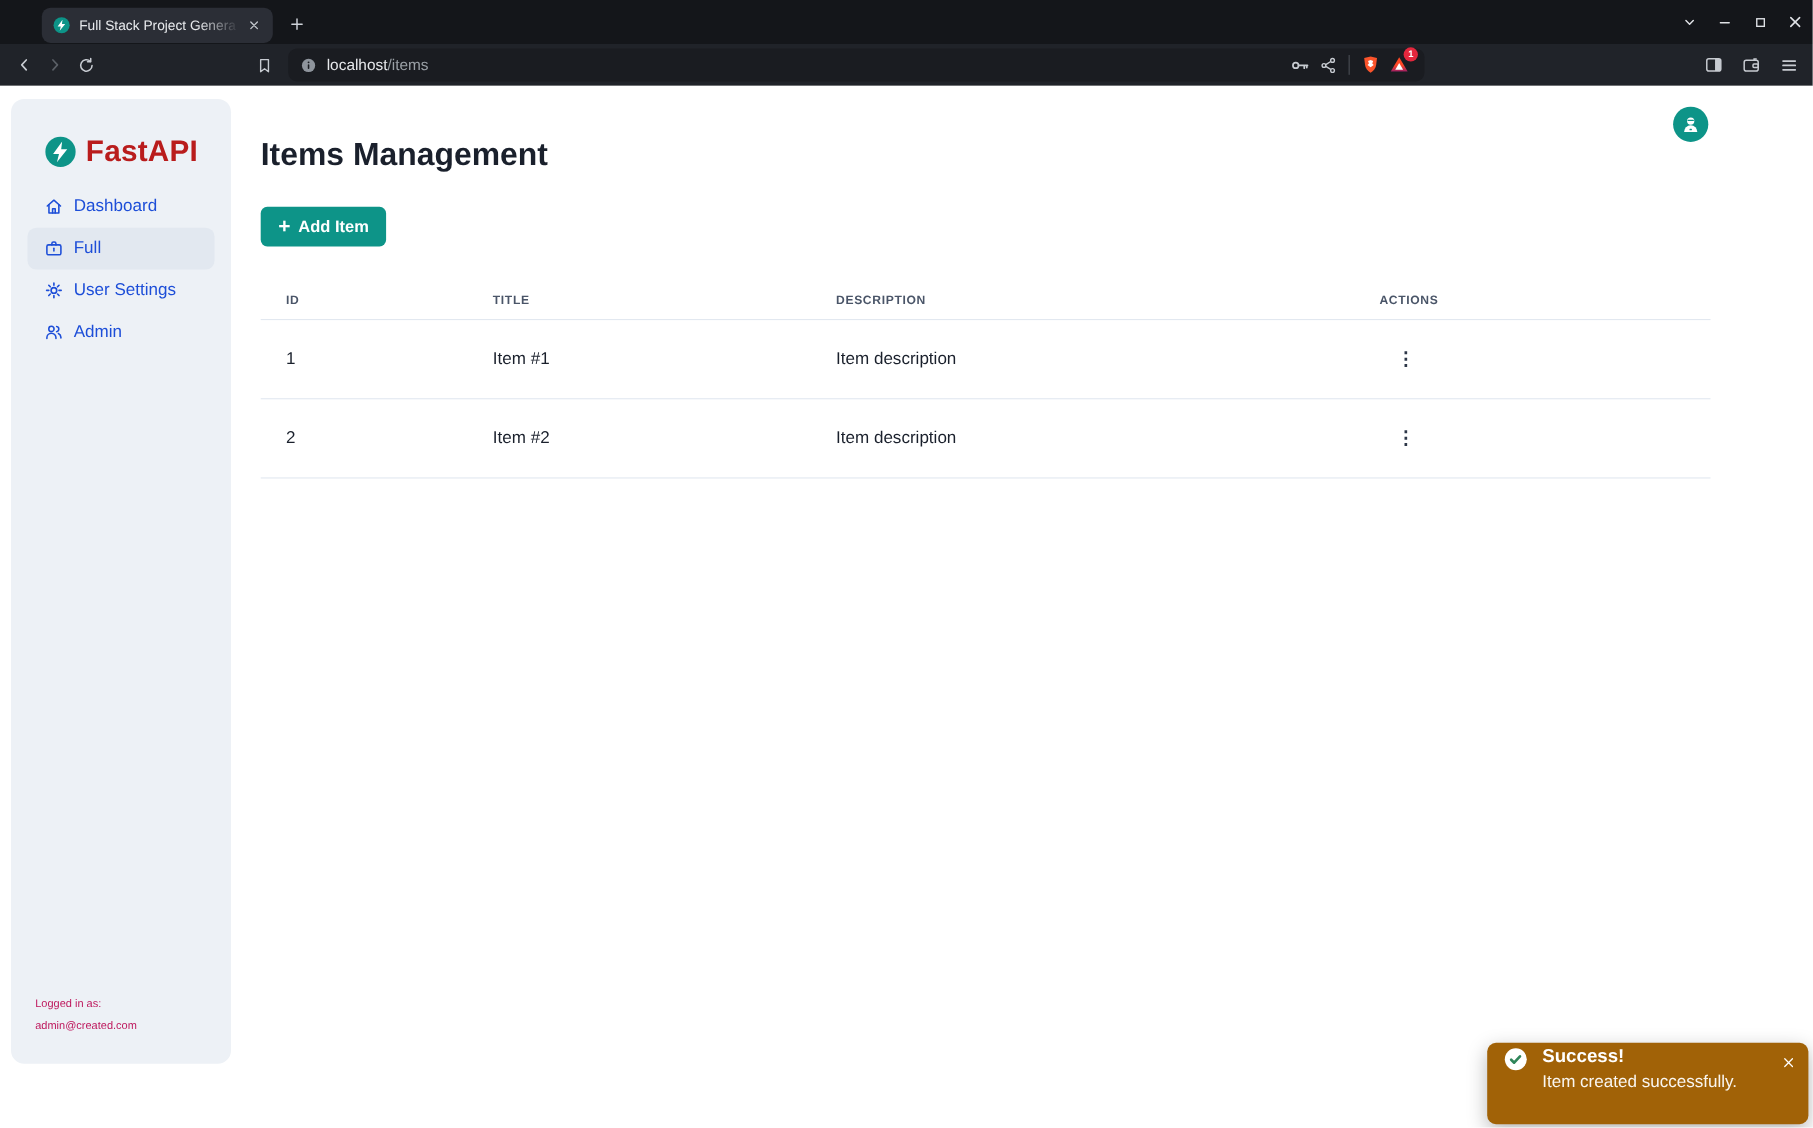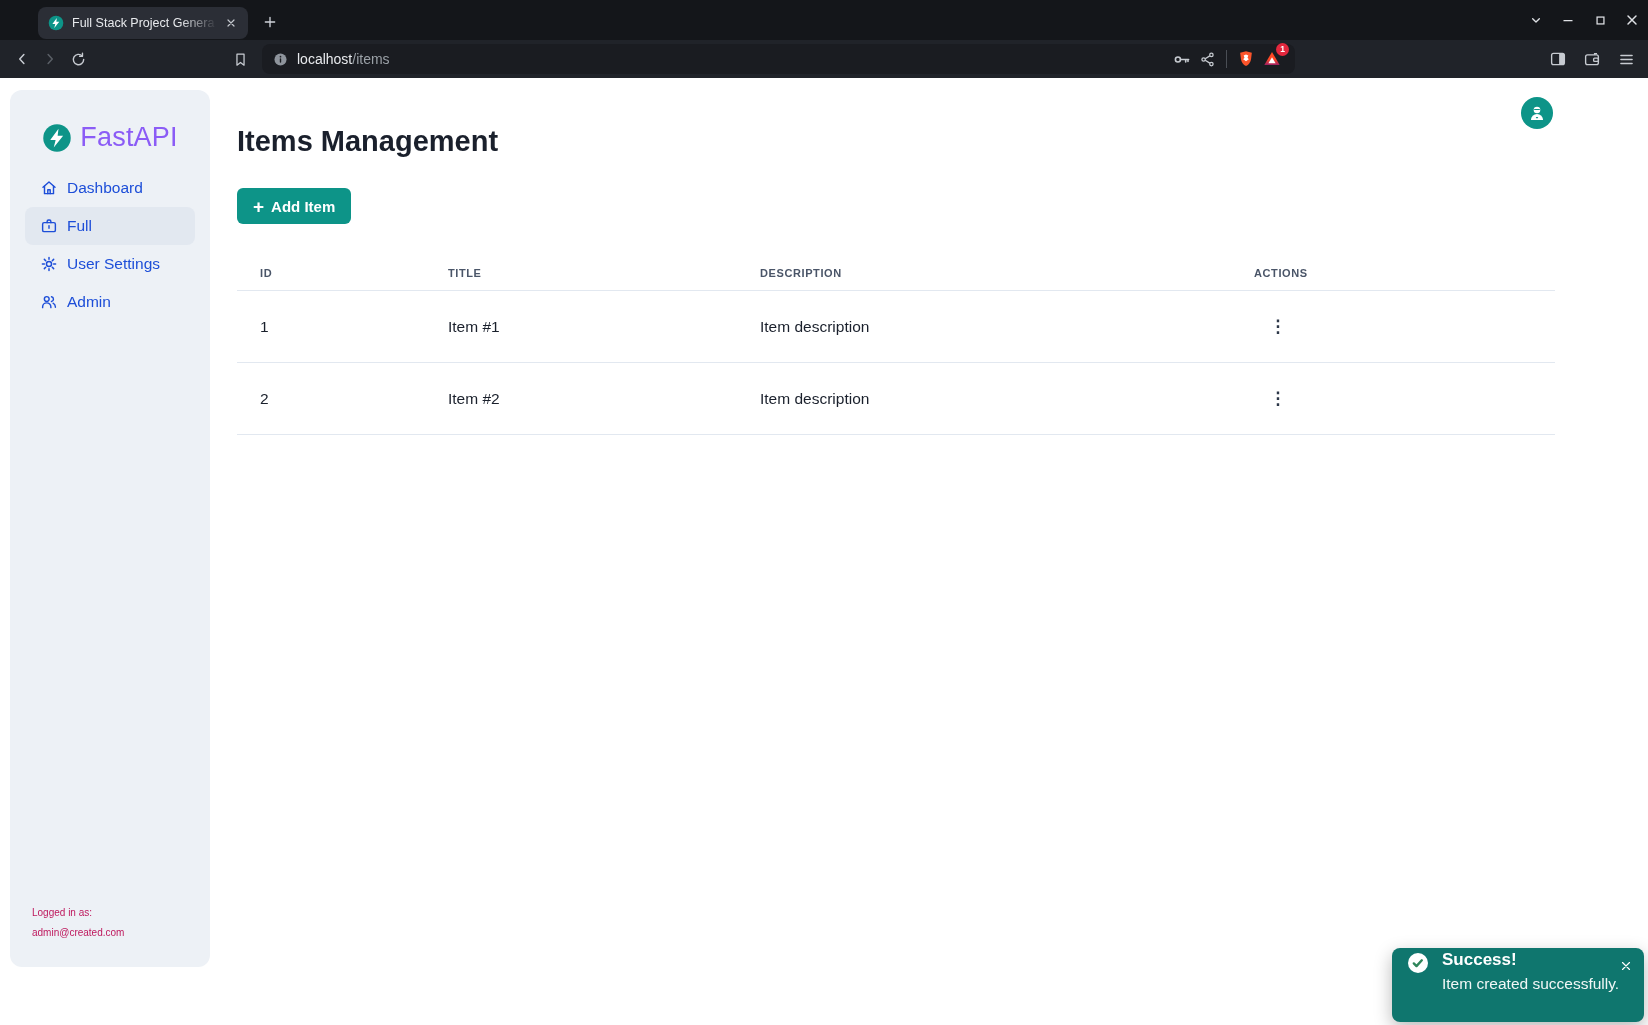--- a/index.html
+++ b/index.html
@@ -42,21 +42,21 @@
            text-align:center; padding:0 3px; }
   .tool-right { display:flex; align-items:center; gap:6px; margin-left:auto; }
 
   
   .page { position:relative; height:947px; background:#fff; }
 
   .app-sidebar { position:absolute; left:10px; top:12px; width:200px; height:877px;
                  background:#edf1f6; border-radius:12px; display:flex; flex-direction:column; }
   .logo-row { margin-top:32px; display:flex; align-items:center; justify-content:center; gap:8px; }
   .logo-mark { width:30px; height:30px; }
-  .logo-text { font-size:27px; font-weight:400; color:#8b5cf6; letter-spacing:.2px; }
+  .logo-text { font-size:27px; font-weight:700; color:#b91c1c; letter-spacing:.2px; }
   .nav-list { margin-top:16px; }
   .nav-item { height:38px; margin:0 15px; border-radius:8px; display:flex; align-items:center;
               padding-left:15px; gap:9px; color:#1d4ed8; cursor:default; }
   .nav-item.active { background:#e2e8f0; }
   .nav-item .lbl { font-size:15.5px; }
   .side-spacer { flex:1; }
   .side-footer { padding:0 22px 24px; font-size:10px; color:#be185d; line-height:20px; }
 
   .avatar-btn { position:absolute; top:19px; right:95px; width:32px; height:32px; border:none;
                 border-radius:50%; background:#0d9488; display:flex; align-items:center; justify-content:center; }
@@ -72,21 +72,21 @@
   .trow { display:grid; grid-template-columns:188px 312px 494px 324px; align-items:center;
           border-bottom:1px solid #e2e8f0; }
   .thead-row { height:35px; }
   .th { padding-left:23px; font-size:11px; font-weight:bold; letter-spacing:.6px; color:#4a5568; }
   .tbody-row { height:72px; }
   .td { padding-left:23px; font-size:15.5px; color:#1a202c; }
   .kebab-btn { margin-left:34px; width:26px; height:26px; border:none; background:transparent;
                font-size:17px; line-height:1; color:#2d3748; font-weight:bold; }
 
   
-  .toast { position:absolute; right:4px; bottom:3px; width:252px; min-height:74px; background:#0f766e;
+  .toast { position:absolute; right:4px; bottom:3px; width:292px; min-height:74px; background:#a16207;
            border-radius:8px; box-shadow:0 6px 18px rgba(0,0,0,.28); display:flex; padding:1px 12px 12px 14px; }
   .toast-ic { width:24px; height:24px; flex:none; margin-top:2px; }
   .toast-body { margin-left:12px; flex:1; }
   .toast-title { font-size:17px; font-weight:bold; color:#fff; line-height:22px; }
   .toast-msg { font-size:15.5px; color:rgba(255,255,255,.94); margin-top:3px; line-height:20px; }
   .toast-close { position:absolute; top:8px; right:8px; width:20px; height:20px; border:none;
                  background:transparent; color:#fff; display:flex; align-items:center; justify-content:center; }
 </style>
 </head>
 <body>

